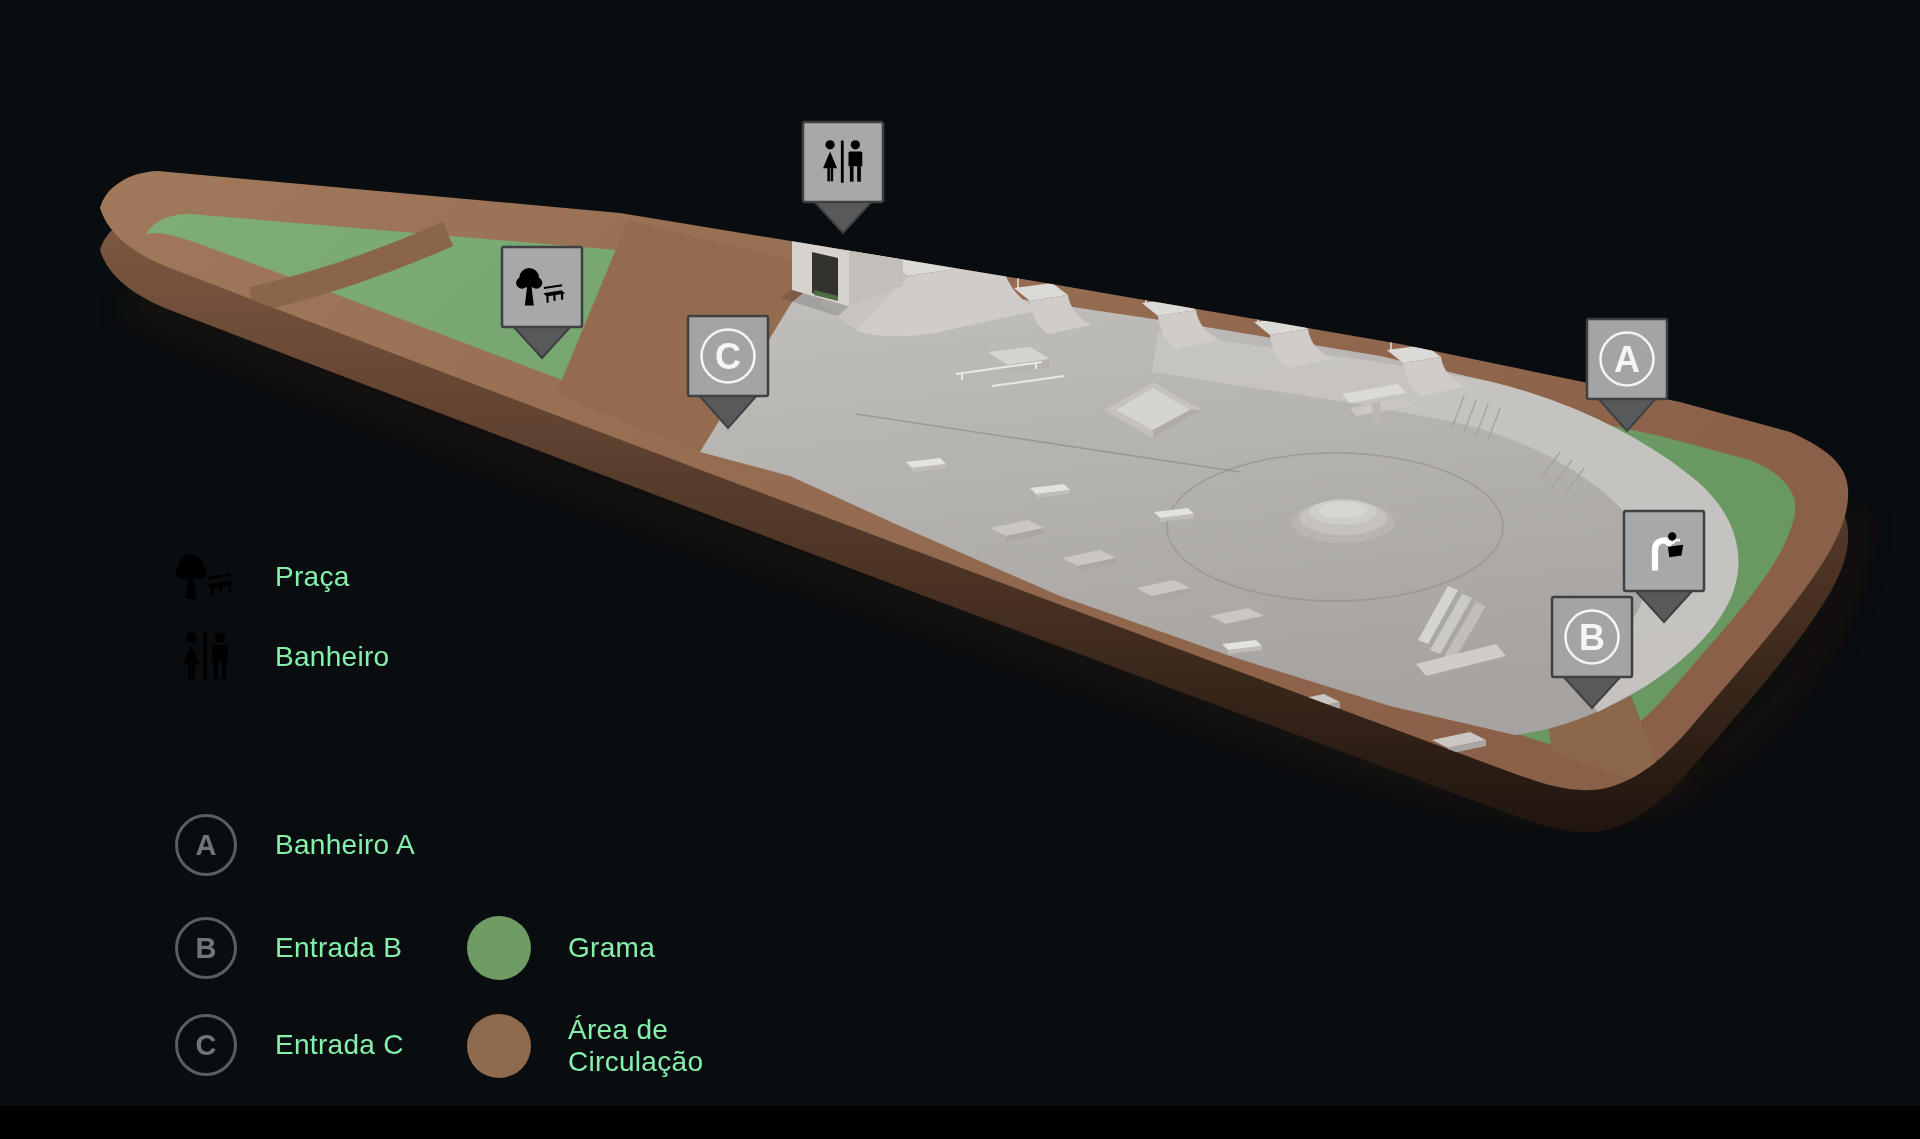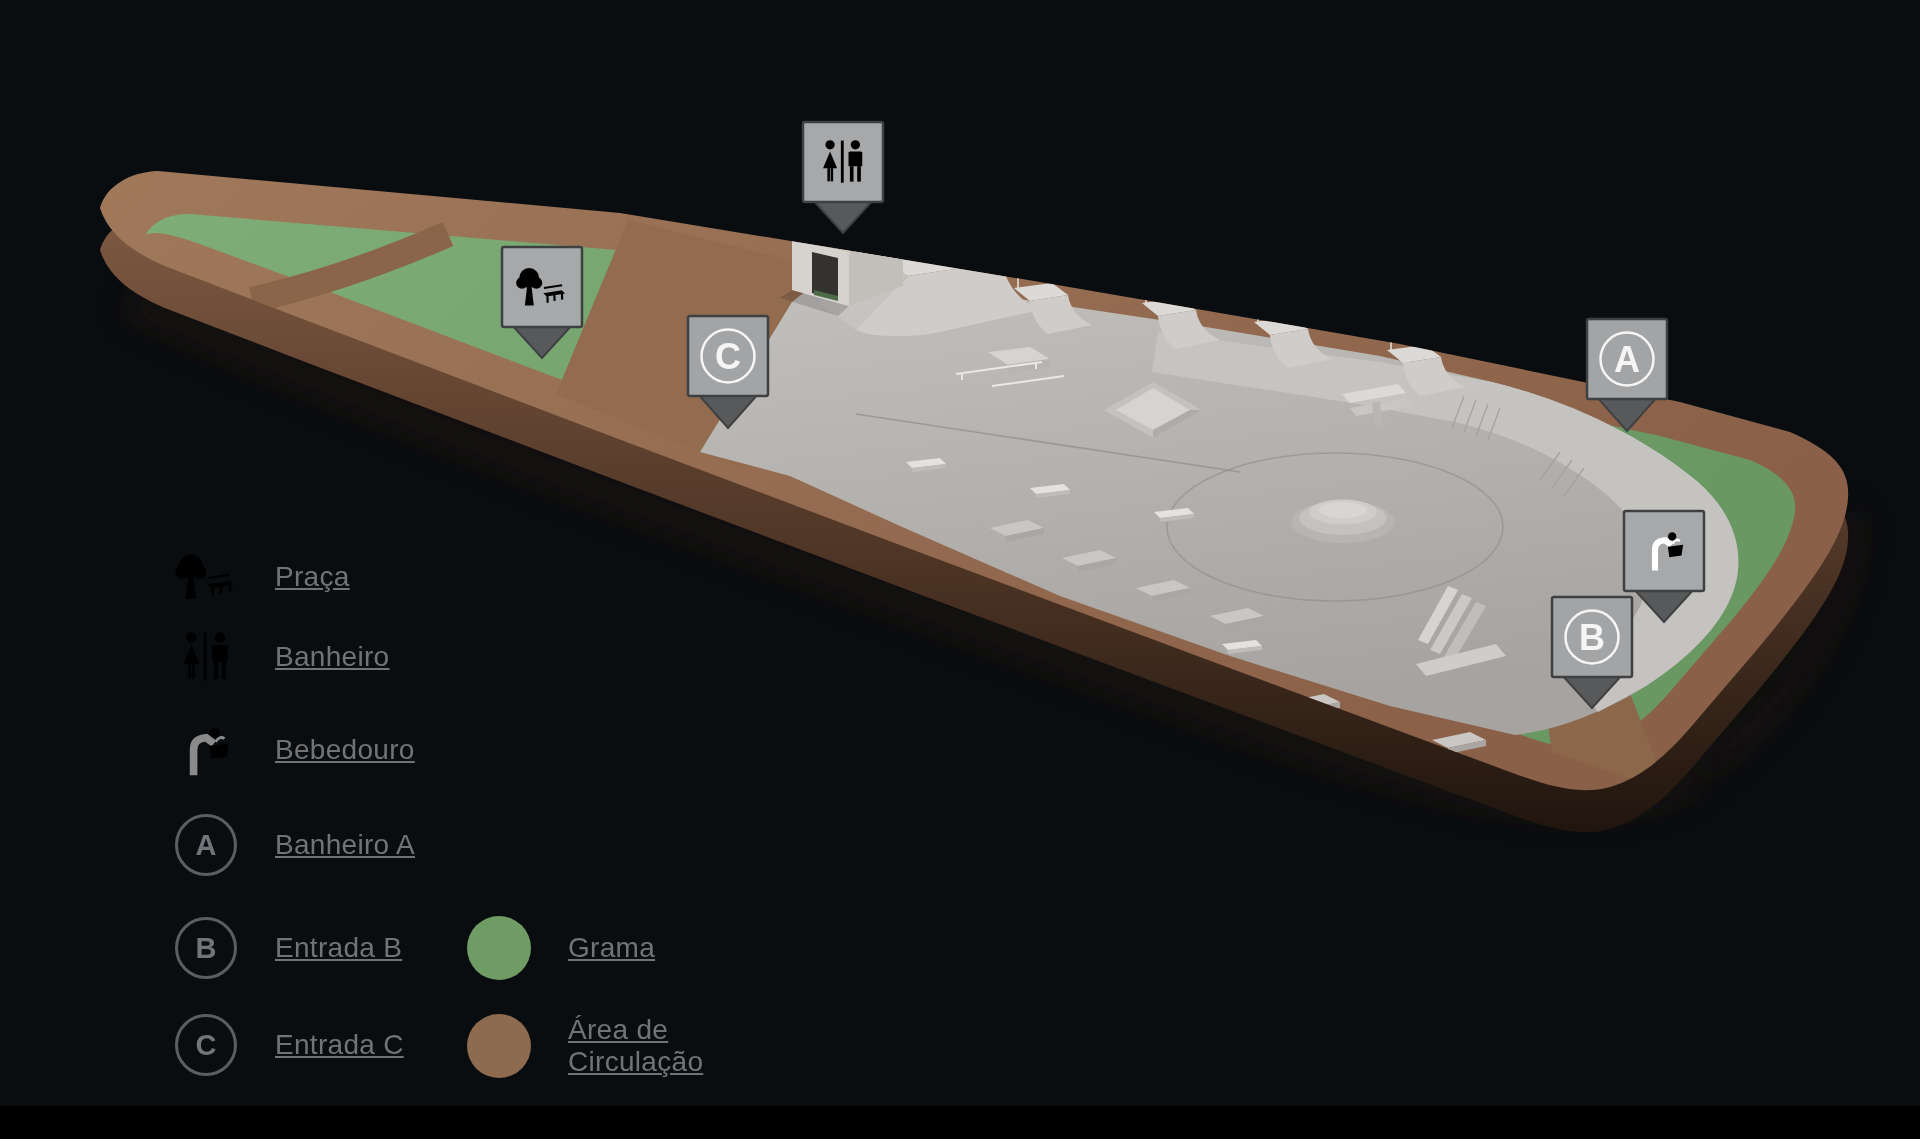--- a/index.html
+++ b/index.html
@@ -8,21 +8,21 @@
     background:#0A0D10;
     font-family:"Liberation Sans", sans-serif;
   }
   #scene{position:absolute;left:0;top:0;width:1920px;height:1139px;display:block;}
   .legend{position:absolute;left:0;top:0;width:100%;height:100%;pointer-events:none;}
   .lrow{position:absolute;display:flex;align-items:center;height:88px;}
   .c1{left:160px;}
   .c2{left:467px;}
   .licon{width:92px;display:flex;justify-content:center;align-items:center;}
   .gicon{color:#8A8A8A;}
-  .llabel{margin-left:23px;font-size:28px;color:#737373;letter-spacing:.3px;line-height:1.15;text-decoration:underline;}
+  .llabel{margin-left:23px;font-size:28px;color:#86efac;letter-spacing:.3px;line-height:1.15;}
   .c2 .llabel{margin-left:37px;}
   .wrap{width:160px;}
   .badge{
     width:56px;height:56px;border:3px solid #5A5E62;border-radius:50%;
     display:flex;align-items:center;justify-content:center;
     font-weight:700;font-size:29px;color:#70757A;
   }
   .swatch{width:64px;height:64px;border-radius:50%;}
   .mtext{font-family:"Liberation Sans",sans-serif;font-weight:700;font-size:36px;fill:#F5F5F5;}
 </style>
@@ -306,28 +306,20 @@
 
   <div class="lrow c1" style="top:613px">
     <span class="licon">
       <svg class="gicon" width="54" height="51" viewBox="0 0 34 32">
             <use href="#icon-restroom"></use>
           </svg>
     </span>
     <span class="llabel">Banheiro</span>
   </div>
 
-  <div class="lrow c1" style="top:706px">
-    <span class="licon">
-      <svg class="gicon" width="50" height="53" viewBox="0 0 30 32">
-            <use href="#icon-fountain"></use>
-          </svg>
-    </span>
-    <span class="llabel">Bebedouro</span>
-  </div>
 
   <div class="lrow c1" style="top:801px">
     <span class="licon">
       <span class="badge">
             <span>A</span>
           </span>
     </span>
     <span class="llabel">Banheiro A</span>
   </div>
 

